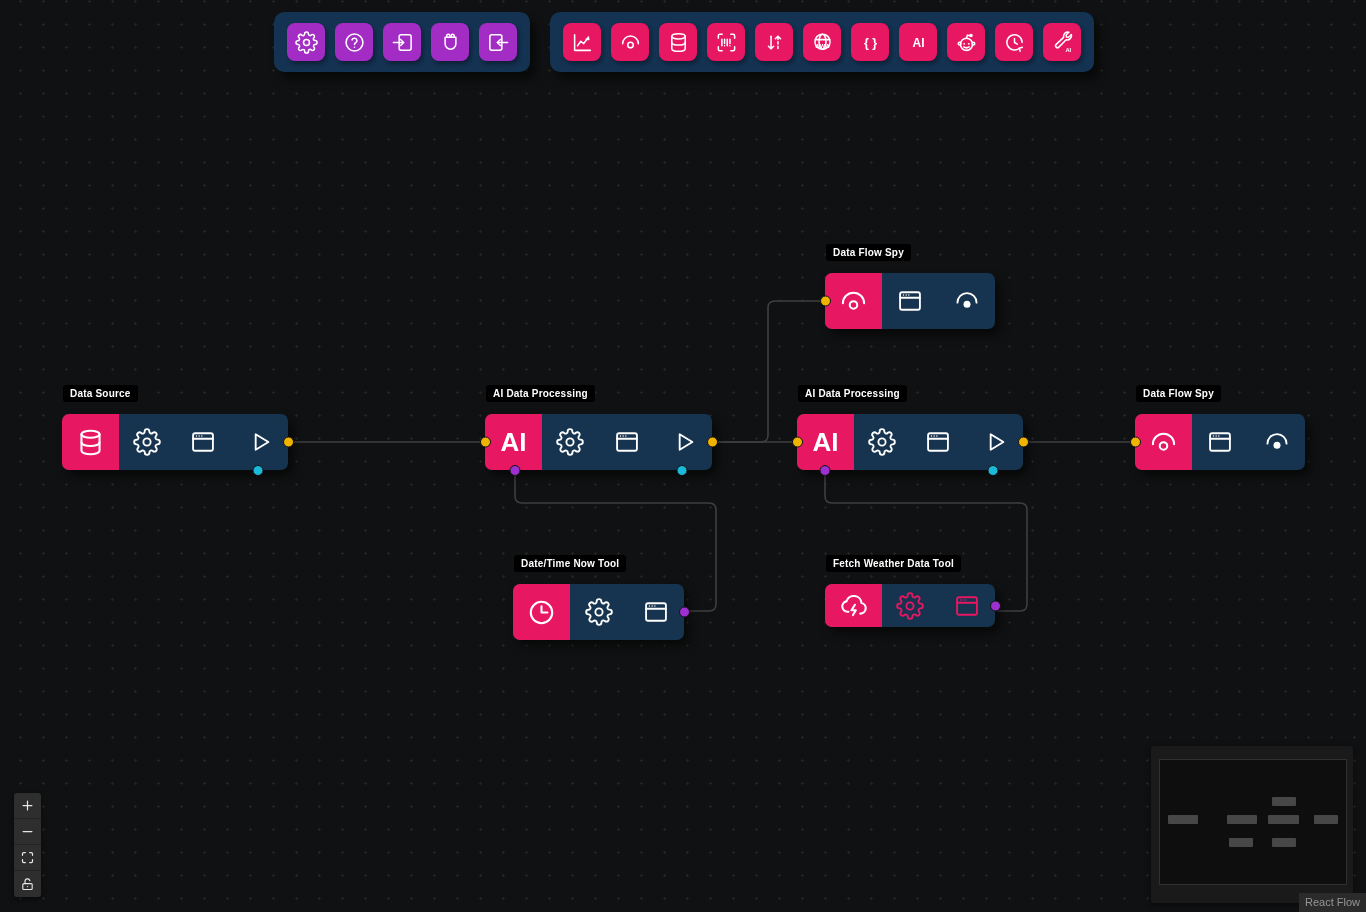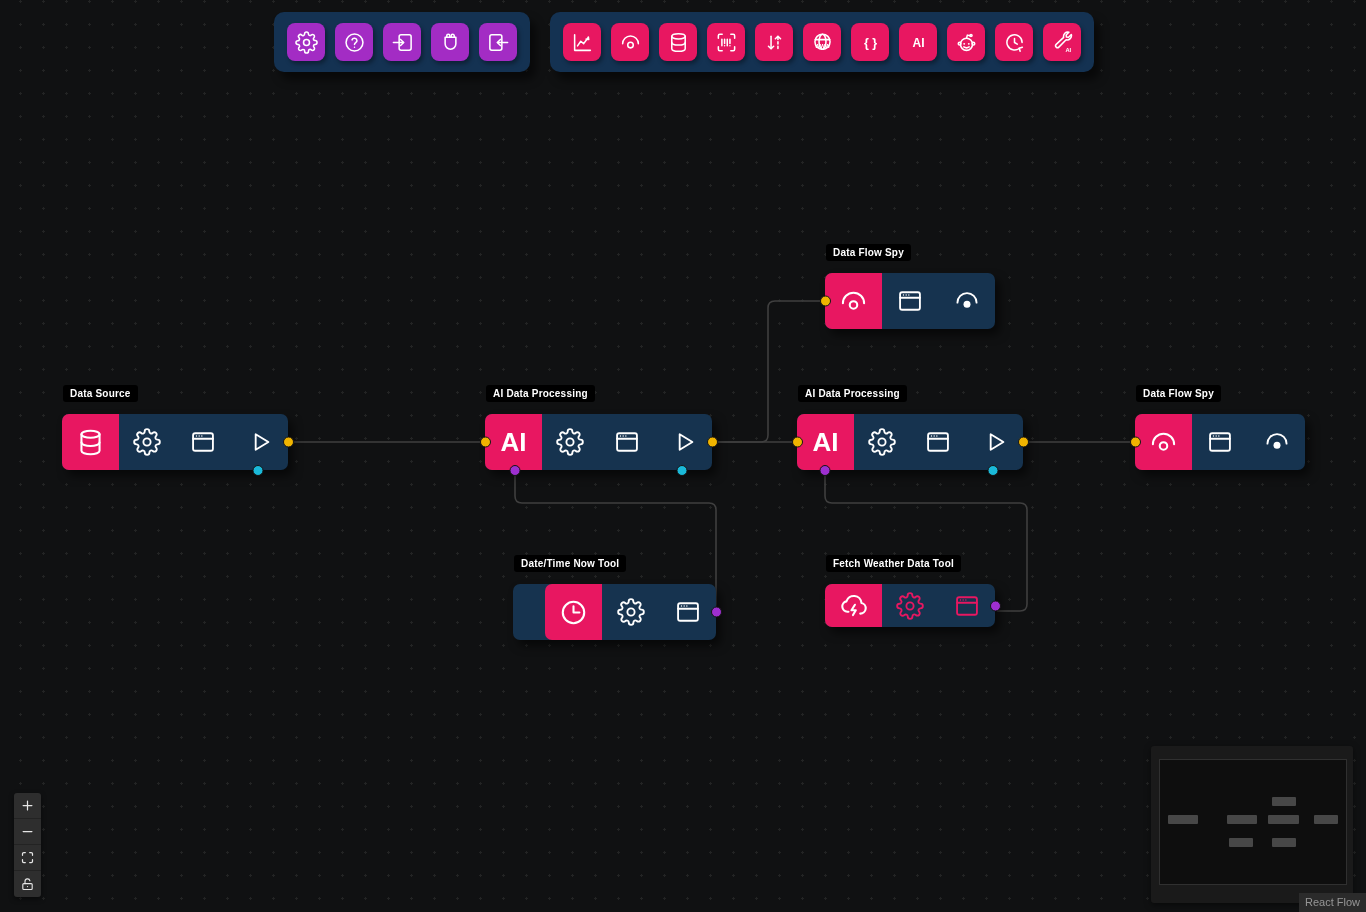--- a/index.html
+++ b/index.html
@@ -362,21 +362,21 @@
           </span>
           <span class="node-cell">
             <svg viewBox="0 0 24 24" fill="none" stroke="currentColor" stroke-width="1.6" stroke-linecap="round" stroke-linejoin="round">
               <path d="M3.8 13.4a8.2 8.2 0 0 1 16.4 0"></path>
               <circle cx="12" cy="14.7" r="3" fill="currentColor" stroke="none"></circle>
             </svg>
           </span>
         </div>
         <span class="handle left" style="background: rgb(240, 180, 0);"></span>
       </div>
-      <div class="node" style="left: 513px; top: 584px; width: 171px; height: 56px; padding-left: 32px;">
+      <div class="node" style="left: 513px; top: 584px; width: 171px; height: 56px;">
         <div class="node-label">Date/Time Now Tool</div>
         <div class="node-accent">
           <svg viewBox="0 0 24 24" fill="none" stroke="currentColor" stroke-width="1.6" stroke-linecap="round" stroke-linejoin="round">
             <circle cx="12" cy="12" r="8.3"></circle>
             <path d="M12 7.2V12h4.6"></path>
           </svg>
         </div>
         <div class="node-icons">
           <span class="node-cell">
             <svg viewBox="0 0 24 24" fill="none" stroke="currentColor" stroke-width="1.6" stroke-linecap="round" stroke-linejoin="round">

